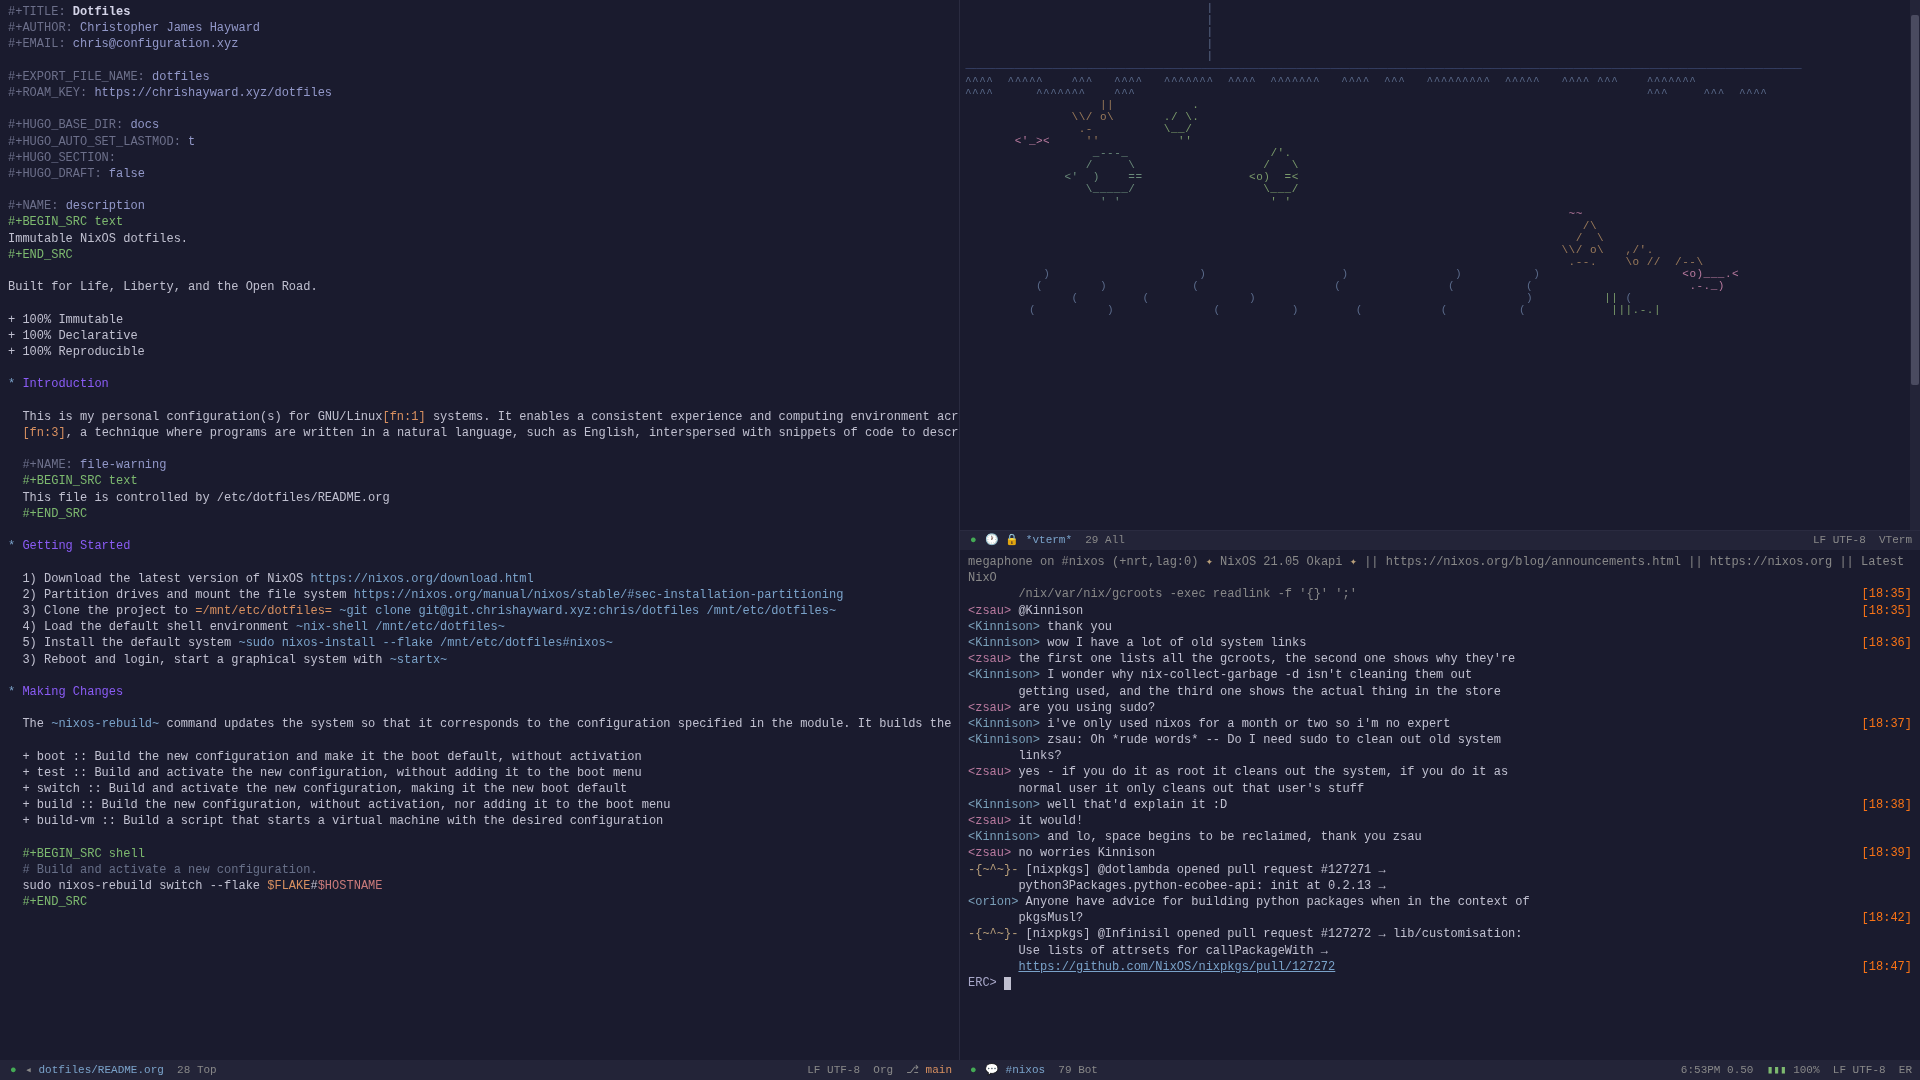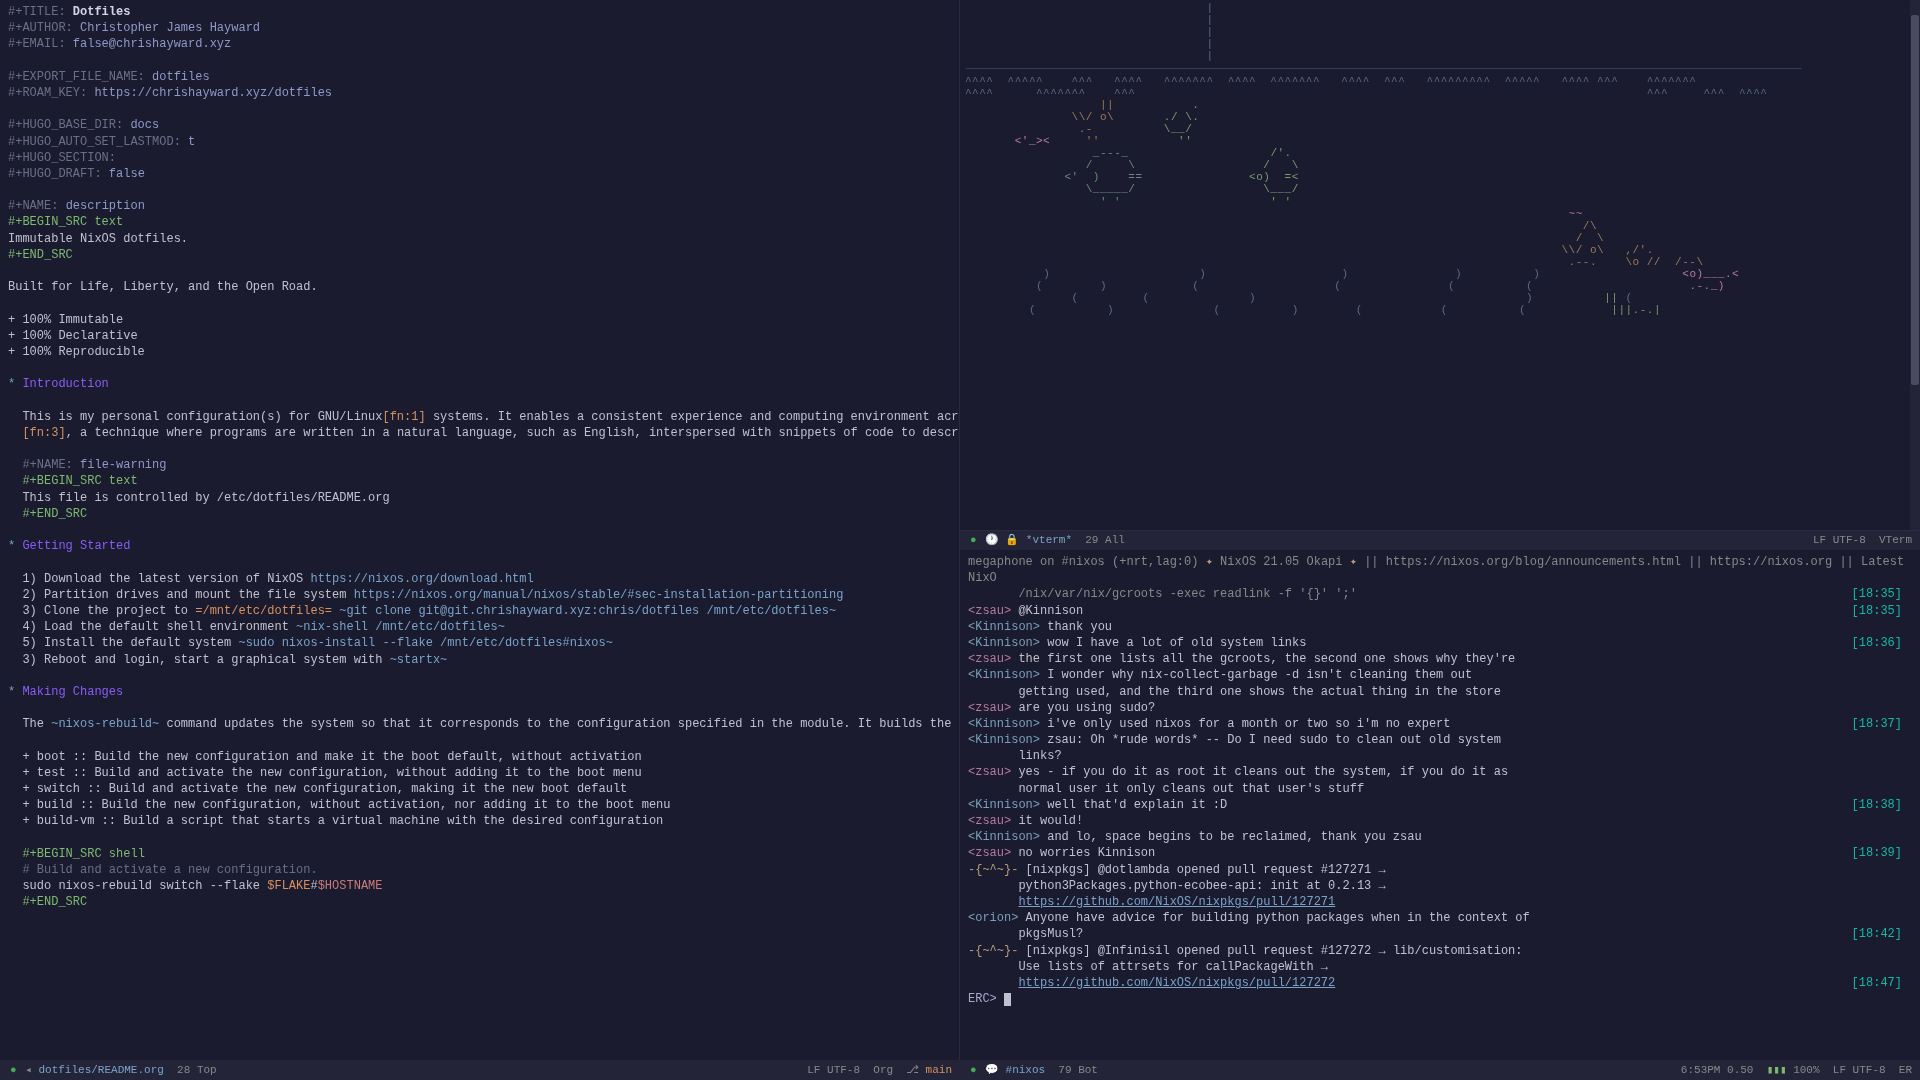--- a/index.html
+++ b/index.html
@@ -27,21 +27,21 @@
 .code{color:#d89060}
 .cmd{color:#7aa2c9}
 .comment{color:#687089}
 .var{color:#d89060}
 .host{color:#c97a7a}
 pre{white-space:pre;font-family:inherit}
 .irc-body{padding:4px 8px;flex:1;overflow:hidden;font-size:12px}
 .irc-line{display:block;white-space:pre-wrap}
 .nick1{color:#b97a9f}
 .nick2{color:#7a9fb9}
-.ts{color:#14b8a6;float:right;margin-right:10px}
+.ts{color:#f97316;float:right;}
 .topic{color:#888}
 .gold{color:#b99f7a}
 .link{color:#7aa2c9;text-decoration:underline}
 .prompt{color:#a8a8c9}
 .cursor{display:inline-block;width:7px;height:13px;background:#c0c0d0;vertical-align:text-bottom}
 .water{color:#5a6a8a}
 .land1{color:#9a7a5a}
 .land2{color:#7a9a6a}
 .land3{color:#b97a9f}
 .land4{color:#6a8a7a}
@@ -52,21 +52,21 @@
 .scrollthumb{position:absolute;right:1px;width:8px;background:#4a4b60;border-radius:2px}
 </style>
 </head>
 <body>
 
 <div class="main">
 
 <div class="left">
 <pre><span class="kw">#+TITLE:</span> <span class="title">Dotfiles</span>
 <span class="kw">#+AUTHOR:</span> <span class="val">Christopher James Hayward</span>
-<span class="kw">#+EMAIL:</span> <span class="val">false@chrishayward.xyz</span>
+<span class="kw">#+EMAIL:</span> <span class="val">chris@configuration.xyz</span>
 
 <span class="kw">#+EXPORT_FILE_NAME:</span> <span class="val">dotfiles</span>
 <span class="kw">#+ROAM_KEY:</span> <span class="val">https://chrishayward.xyz/dotfiles</span>
 
 <span class="kw">#+HUGO_BASE_DIR:</span> <span class="val">docs</span>
 <span class="kw">#+HUGO_AUTO_SET_LASTMOD:</span> <span class="val">t</span>
 <span class="kw">#+HUGO_SECTION:</span>
 <span class="kw">#+HUGO_DRAFT:</span> <span class="val">false</span>
 
 <span class="kw">#+NAME:</span> <span class="val">description</span>
@@ -178,21 +178,20 @@
             <div class="irc-line"><span>       links?</span></div>
             <div class="irc-line"><span class="nick1">&lt;zsau&gt;</span><span> yes - if you do it as root it cleans out the system, if you do it as</span></div>
             <div class="irc-line"><span>       normal user it only cleans out that user's stuff</span></div>
             <div class="irc-line"><span class="ts">[18:38]</span><span class="nick2">&lt;Kinnison&gt;</span><span> well that'd explain it :D</span></div>
             <div class="irc-line"><span class="nick1">&lt;zsau&gt;</span><span> it would!</span></div>
             <div class="irc-line"><span class="nick2">&lt;Kinnison&gt;</span><span> and lo, space begins to be reclaimed, thank you zsau</span></div>
             <div class="irc-line"><span class="ts">[18:39]</span><span class="nick1">&lt;zsau&gt;</span><span> no worries Kinnison</span></div>
           </div>
 <div class="irc-line"><span class="gold">-{~^~}-</span><span> [nixpkgs] @dotlambda opened pull request #127271 →</span></div>
 <div class="irc-line"><span>       python3Packages.python-ecobee-api: init at 0.2.13 →</span></div>
-<div class="irc-line">       <span class="link">https://github.com/NixOS/nixpkgs/pull/127271</span></div>
 <div class="irc-line"><span class="nick2">&lt;orion&gt;</span><span> Anyone have advice for building python packages when in the context of</span></div>
 <div class="irc-line"><span class="ts">[18:42]</span><span>       pkgsMusl?</span></div>
 <div class="irc-line"><span class="gold">-{~^~}-</span><span> [nixpkgs] @Infinisil opened pull request #127272 → lib/customisation:</span></div>
 <div class="irc-line"><span>       Use lists of attrsets for callPackageWith →</span></div>
 <div class="irc-line"><span class="ts">[18:47]</span>       <span class="link">https://github.com/NixOS/nixpkgs/pull/127272</span></div>
 <div class="irc-line"><span class="prompt">ERC&gt;</span> <span class="cursor"></span></div>
     </div>
   </div>
 </div>
 </div>

